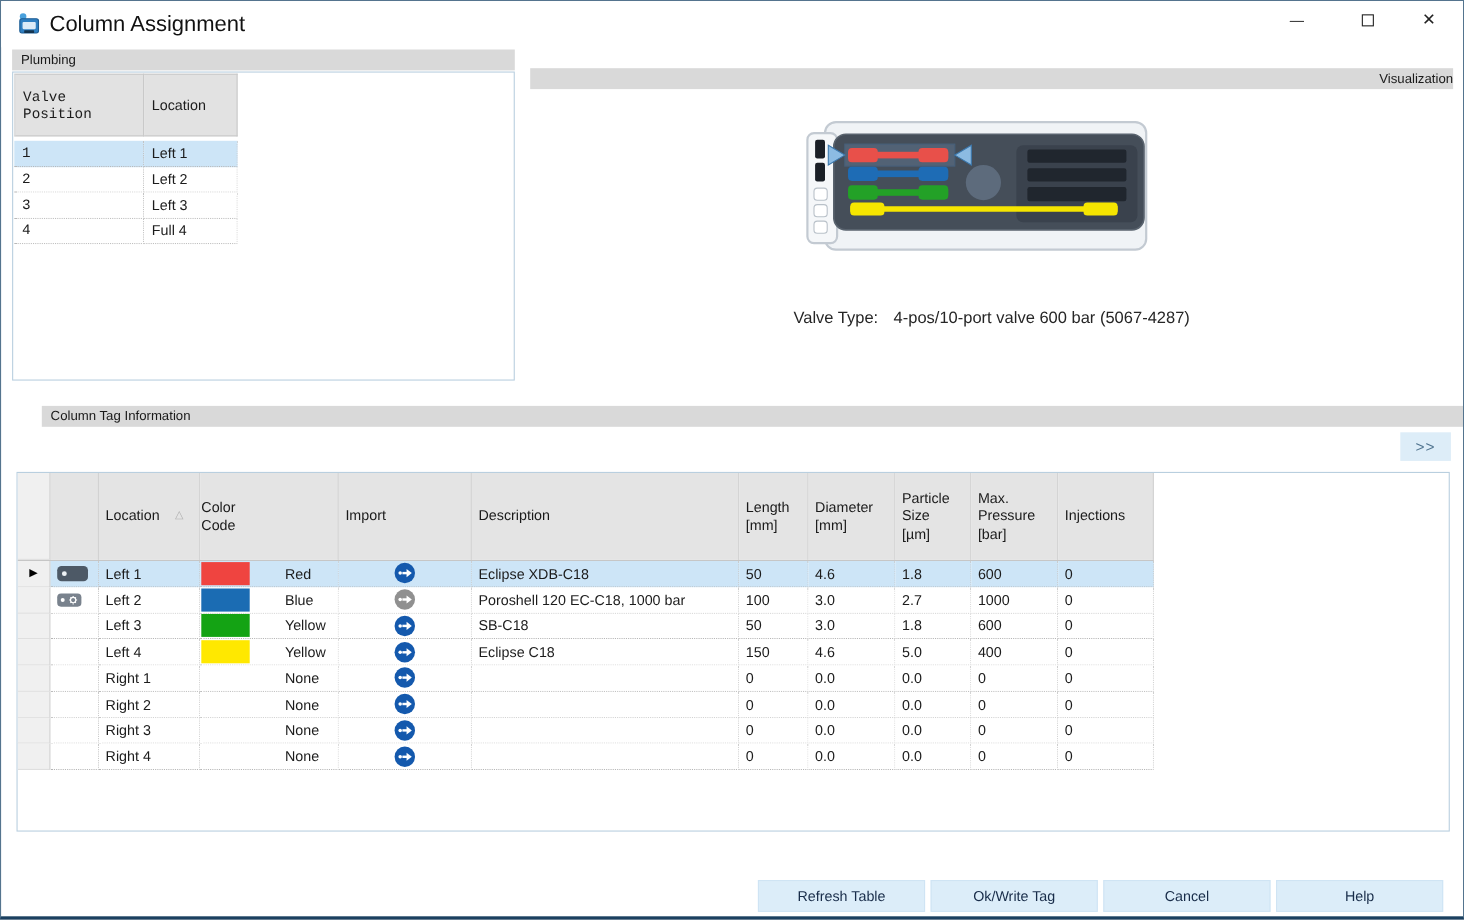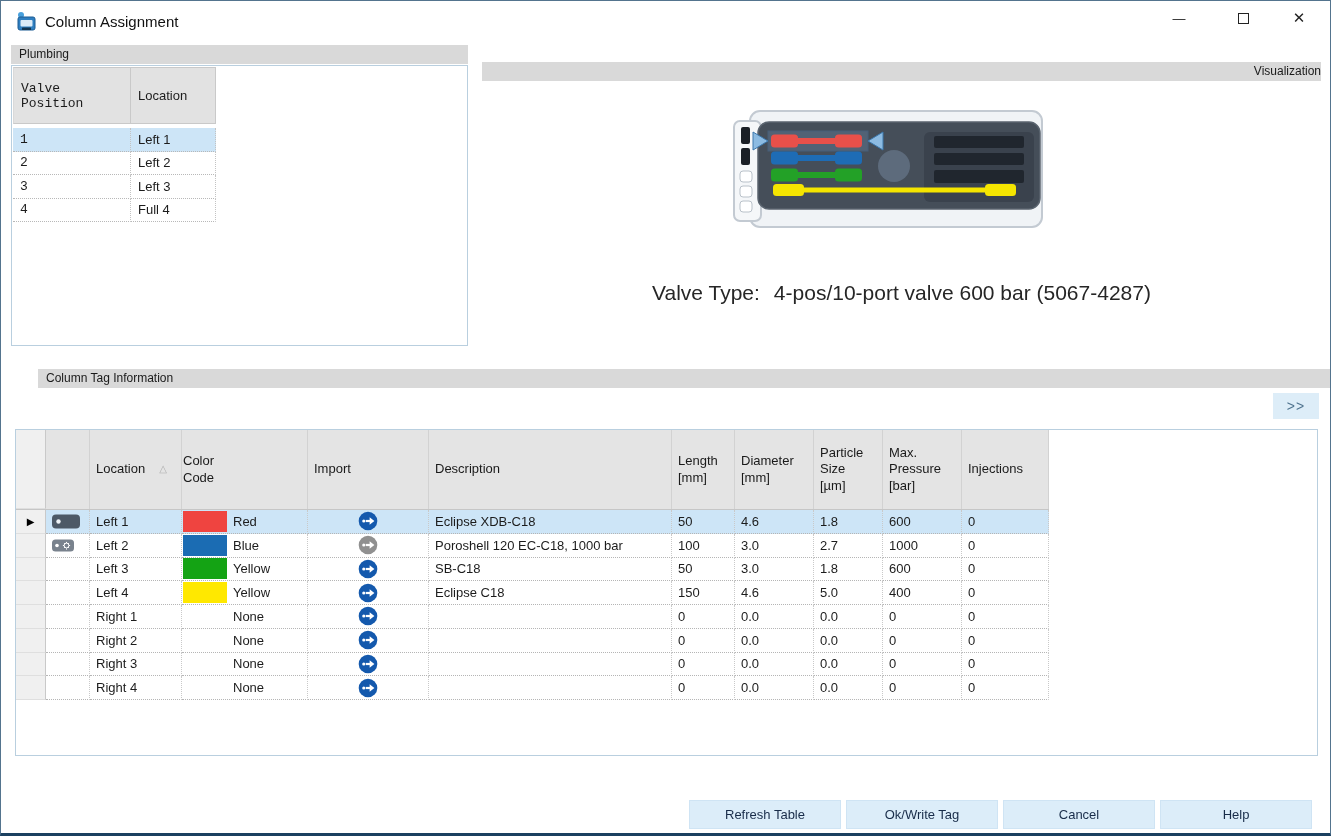--- a/index.html
+++ b/index.html
@@ -5,21 +5,21 @@
   * { margin:0; padding:0; box-sizing:border-box; }
   body { font-family:"Liberation Sans", sans-serif; background:#888; }
   .window {
     position:relative; width:1331px; height:836px; background:#fff;
     border:1px solid #54748e; border-bottom:3px solid #1b4060; overflow:hidden;
     font-family:"Liberation Sans", sans-serif; color:#1c1c1c;
   }
   
   .titlebar { position:absolute; left:0; top:0; width:100%; height:42px; background:#fff; }
   .appicon { position:absolute; left:15px; top:10px; width:22px; height:22px; }
-  .apptitle { position:absolute; left:44px; top:0; height:42px; line-height:42px; font-size:15px; color:#111; }
+  .apptitle { position:absolute; left:44px; top:0; height:42px; line-height:42px; font-size:20px; color:#111; }
   .wbtn { position:absolute; top:0; width:46px; height:34px; display:flex; align-items:center; justify-content:center; font-size:15px; color:#222; cursor:default; }
   .wbtn.min { right:128px; font-size:13px; }
   .wbtn.max { right:64px; }
   .wbtn.cls { right:8px; }
   .maxbox { width:11px; height:11px; border:1px solid #222; }
   
   .gbar { position:absolute; height:19px; background:#d9d9d9; font-size:12px; line-height:19px; padding-left:8px; color:#1a1a1a; }
   #bar-plumbing   { left:10px; top:44px; width:457px; }
   #bar-visual     { left:481px; top:61px; width:839px;text-align:right; }
   #bar-coltag     { left:10px; top:368px; width:1310px;margin-left:27px; }
@@ -29,21 +29,21 @@
   .phead { display:flex; height:57px; }
   .ph { background:#e2e2e2; border:1px solid #c9c9c9; border-left:none; display:flex; align-items:center; padding-left:7px; font-size:13px; }
   .ph:first-child { border-left:1px solid #d9d9d9; }
   .pc1 { width:118px;font-family:Liberation Mono, monospace; } .pc2 { width:85px; }
   .prows { margin-top:4px; }
   .prow { display:flex; height:23.5px; }
   .pcell { border-right:1px dotted #c3c3c3; border-bottom:1px dotted #b8b8b8; display:flex; align-items:center; padding-left:7px; font-size:13px; }
   .prow.psel .pcell { background:#cde5f7; }
   
   .valve-svg { position:absolute; left:731px; top:106px; }
-  .valvetype { position:absolute; left:481px; top:280px; width:839px; text-align:center; font-size:21px; color:#262626; }
+  .valvetype { position:absolute; left:481px; top:280px; width:839px; text-align:center; font-size:15px; color:#262626; }
   .valvetype .lbl { margin-right:14px; }
   
   .expand-btn { position:absolute; left:1272px; top:392px; width:46px; height:26px; background:#ddedf8;
     display:flex; align-items:center; justify-content:center; font-size:14px; color:#50748f; letter-spacing:1px; cursor:default; }
   
   .grid-box { position:absolute; left:14px; top:428px; width:1303px; height:327px; border:1px solid #b9cfdf; background:#fff; overflow:hidden; }
   .ghead { display:flex; width:1033px; height:80px; border-bottom:1px solid #c6c6c6; }
   .hc { background:#e4e4e4; border-right:1px solid #d2d2d2; display:flex; align-items:center; padding-left:6px;
        font-size:13px; white-space:pre-line; line-height:1.25; color:#1a1a1a; }
   .sorticon { color:#b0b0b0; font-size:10px; margin-left:14px; }
@@ -57,21 +57,21 @@
   .w-imp { width:121px; justify-content:center; padding:0; }
   .w-desc{ width:243px; }
   .w-len { width:63px; }
   .w-dia { width:79px; }
   .w-par { width:69px; }
   .w-max { width:79px; }
   .w-inj { width:87px; }
   .grow.sel .cell:not(.w-gut) { background:#cde5f7; }
   .rowarrow { font-size:10px; color:#000; }
   .sw { width:44px; height:21px; margin-right:6px; flex:none; }
-  .cn { font-size:13px; }
+  .cn { font-size:13px;margin-left:26px; }
   .impb { width:20px; height:20px; display:block; cursor:default; }
   .impb.dis .bgc { fill:#909090; }
   
   .btn { position:absolute; top:799px; width:152px; height:29px; background:#dcedf9; border:1px solid #cfe4f4;
          display:flex; align-items:center; justify-content:center; font-size:13px; color:#182c49; cursor:default; }
   #btn-refresh { left:688px; } #btn-ok { left:845px; } #btn-cancel { left:1002px; } #btn-help { left:1159px; }
 </style>
 </head>
 <body>
 

